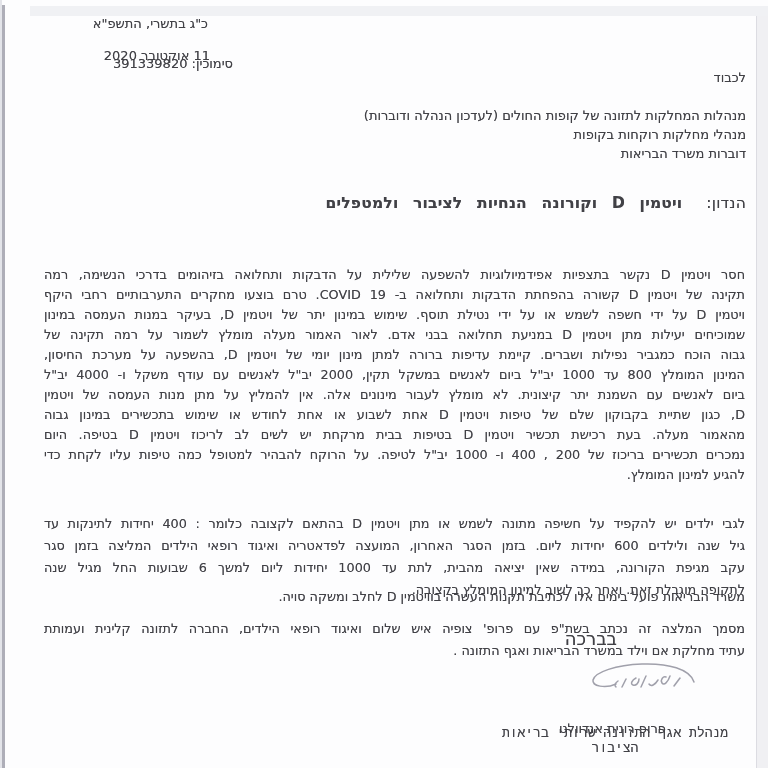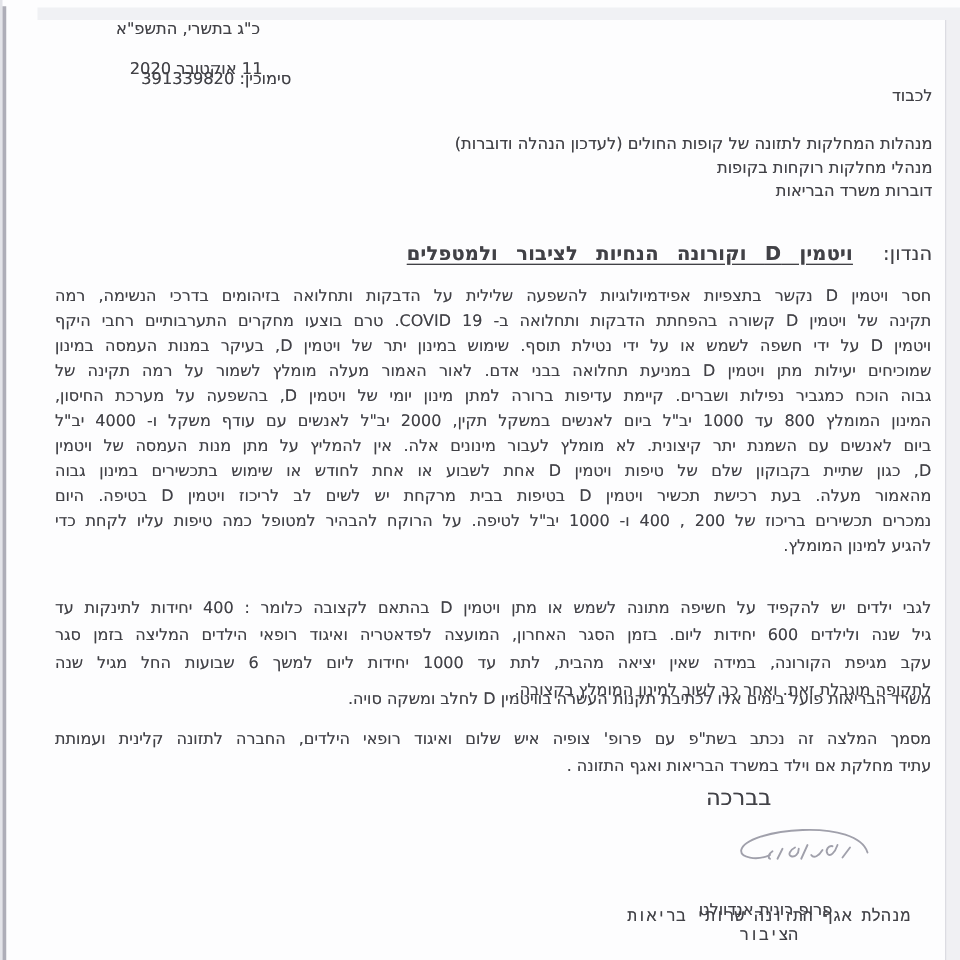--- a/index.html
+++ b/index.html
@@ -18,23 +18,23 @@
   
   .date-line{position:absolute;direction:rtl;white-space:nowrap;font-size:13px;}
   .d1{top:16px;right:560px;}
   .d2{top:48px;right:558px;}
   .d3{top:56px;right:535px;}
   .salutation{position:absolute;top:70px;right:22px;direction:rtl;font-size:13px;}
   .recipients{position:absolute;top:106px;right:22px;direction:rtl;font-size:13px;line-height:19px;}
   
   .subject{position:absolute;top:194px;right:22px;direction:rtl;white-space:nowrap;font-size:15.5px;word-spacing:9px;letter-spacing:.2px;}
   .subject .lbl{margin-left:24px;text-align:center;}
-  .subject .ttl{font-weight:700;text-decoration:underline;text-underline-offset:3px;}
+  .subject .ttl{font-weight:700;text-underline-offset:3px;}
   
-  .para{position:absolute;left:44px;right:23px;direction:rtl;font-size:12.8px;}
+  .para{position:absolute;left:44px;right:23px;direction:rtl;font-size:12.8px;margin-top:37px;}
   .p1{top:228px;}
   .p2{top:476px;}
   .p3{top:549px;}
   .p4{top:581px;}
   .p1 .bl{height:20px;line-height:20px;}
   .p2 .bl,.p3 .bl,.p4 .bl{height:22px;line-height:22px;}
   .bl{text-align:justify;text-align-last:justify;white-space:nowrap;}
   .bl.last{text-align:right;text-align-last:right;}
   
   .closing{position:absolute;top:628px;right:151px;direction:rtl;font-size:18px;}

